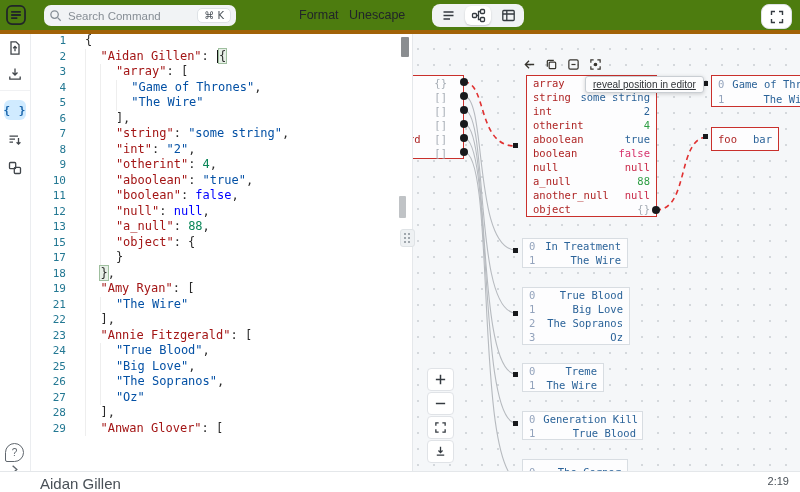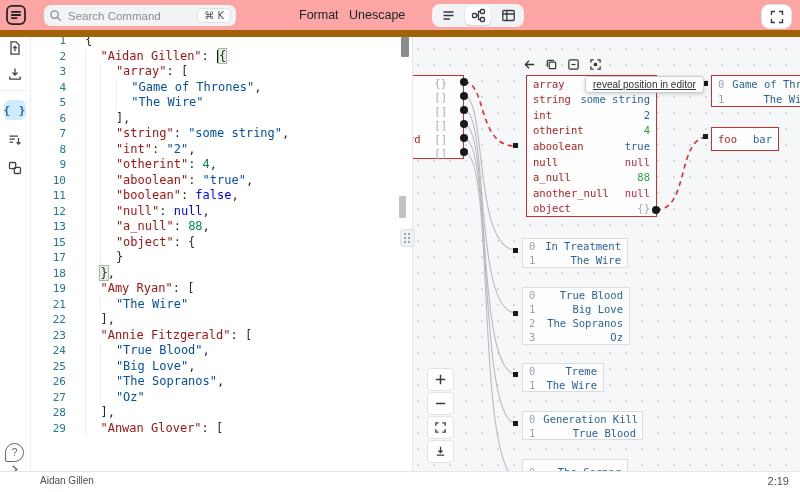--- a/index.html
+++ b/index.html
@@ -1,18 +1,18 @@
 <!DOCTYPE html>
 <html><head>
 <meta charset="utf-8">
 <style>
   html,body{margin:0;padding:0;width:800px;height:492px;overflow:hidden;background:#fff;
     font-family:"Liberation Sans",sans-serif;-webkit-font-smoothing:antialiased;}
   
-  #header{position:absolute;left:0;top:0;width:800px;height:30px;background:#fca5a5;border-bottom:7px solid #a16207;z-index:20;}
+  #header{position:absolute;left:0;top:0;width:800px;height:30px;background:#4d7c0f;border-bottom:4px solid #a16207;z-index:20;}
   #logo{position:absolute;left:5px;top:4px;width:22px;height:22px;color:#212529;cursor:pointer;}
   #searchbox{position:absolute;left:44px;top:5px;width:192px;height:21px;background:#f1f3f5;border-radius:7px;
     display:flex;align-items:center;padding:0 5px;box-sizing:border-box;color:#868e96;}
   #searchbox .ph{font-size:11.5px;color:#878e95;margin-left:6px;flex:1;}
   #searchbox .kbd{background:#fff;border:1px solid #dee2e6;border-radius:5px;font-size:10px;color:#495057;
     padding:1px 6px;font-family:"DejaVu Sans",sans-serif;}
   .hbtn{position:absolute;top:0;height:30px;line-height:30px;font-size:12.5px;color:#212529;font-weight:500;cursor:pointer;}
   #btn-format{left:299px;text-align:right;}
   #btn-unescape{left:349px;}
   #seg{position:absolute;left:432px;top:4px;height:23px;background:#f1f3f5;border-radius:8px;display:flex;
@@ -71,21 +71,21 @@
   #node-toolbar{position:absolute;left:109px;top:27px;height:16px;display:flex;gap:8px;z-index:4;color:#37352f;}
   #node-toolbar .tbi{width:14px;height:14px;display:flex;align-items:center;justify-content:center;cursor:pointer;}
   #graph-tooltip{position:absolute;left:172px;top:46px;background:#fcfcfd;border:1px solid #c9ced3;border-radius:3px;
     box-shadow:0 1px 4px rgba(0,0,0,.18);padding:2px 7px;font-size:10px;color:#2f3337;white-space:nowrap;z-index:5;text-decoration:underline;}
   #graph-controls{position:absolute;left:14px;top:338px;width:27px;z-index:3;}
   .gcb{width:27px;height:23px;background:#fff;border:1px solid #e0e3e7;border-radius:4px;margin-bottom:1px;
     display:flex;align-items:center;justify-content:center;color:#343a40;font-size:15px;cursor:pointer;box-sizing:border-box;}
   #rf-attrib{position:absolute;left:8px;top:433px;font-size:15px;color:#b3bac2;z-index:3;cursor:pointer;margin-top:12px;}
   
   #statusbar{position:absolute;left:0;top:471px;width:800px;height:21px;background:#fff;border-top:1px solid #e4e7ea;z-index:25;}
-  #status-path{position:absolute;left:40px;top:3px;font-size:10px;color:#495057;}
+  #status-path{position:absolute;left:40px;top:3px;font-size:15px;color:#495057;}
   #status-pos{position:absolute;right:11px;top:3px;font-size:11px;color:#495057;}
   #help-btn{position:absolute;left:5px;top:413px;width:17px;height:17px;border:1.2px solid #5f666d;border-radius:50% 50% 50% 2px;
     color:#5f666d;font-size:10px;display:flex;align-items:center;justify-content:center;cursor:pointer;}
   #collapse-btn{position:absolute;left:8px;top:433px;color:#5f666d;cursor:pointer;}
   svg.ic{display:block;}
 </style>
 </head>
 <body>
 
 <div id="header">
@@ -254,20 +254,24 @@
           <span class="rk">int</span>
           <span class="rv v-str">2</span>
         </div>
         <div class="gr">
           <span class="rk">otherint</span>
           <span class="rv v-num">4</span>
         </div>
         <div class="gr">
           <span class="rk">aboolean</span>
           <span class="rv v-str">true</span>
+        </div>
+        <div class="gr">
+          <span class="rk">boolean</span>
+          <span class="rv v-bool">false</span>
         </div>
         <div class="gr">
           <span class="rk">null</span>
           <span class="rv v-null">null</span>
         </div>
         <div class="gr">
           <span class="rk">a_null</span>
           <span class="rv v-num">88</span>
         </div>
         <div class="gr">

